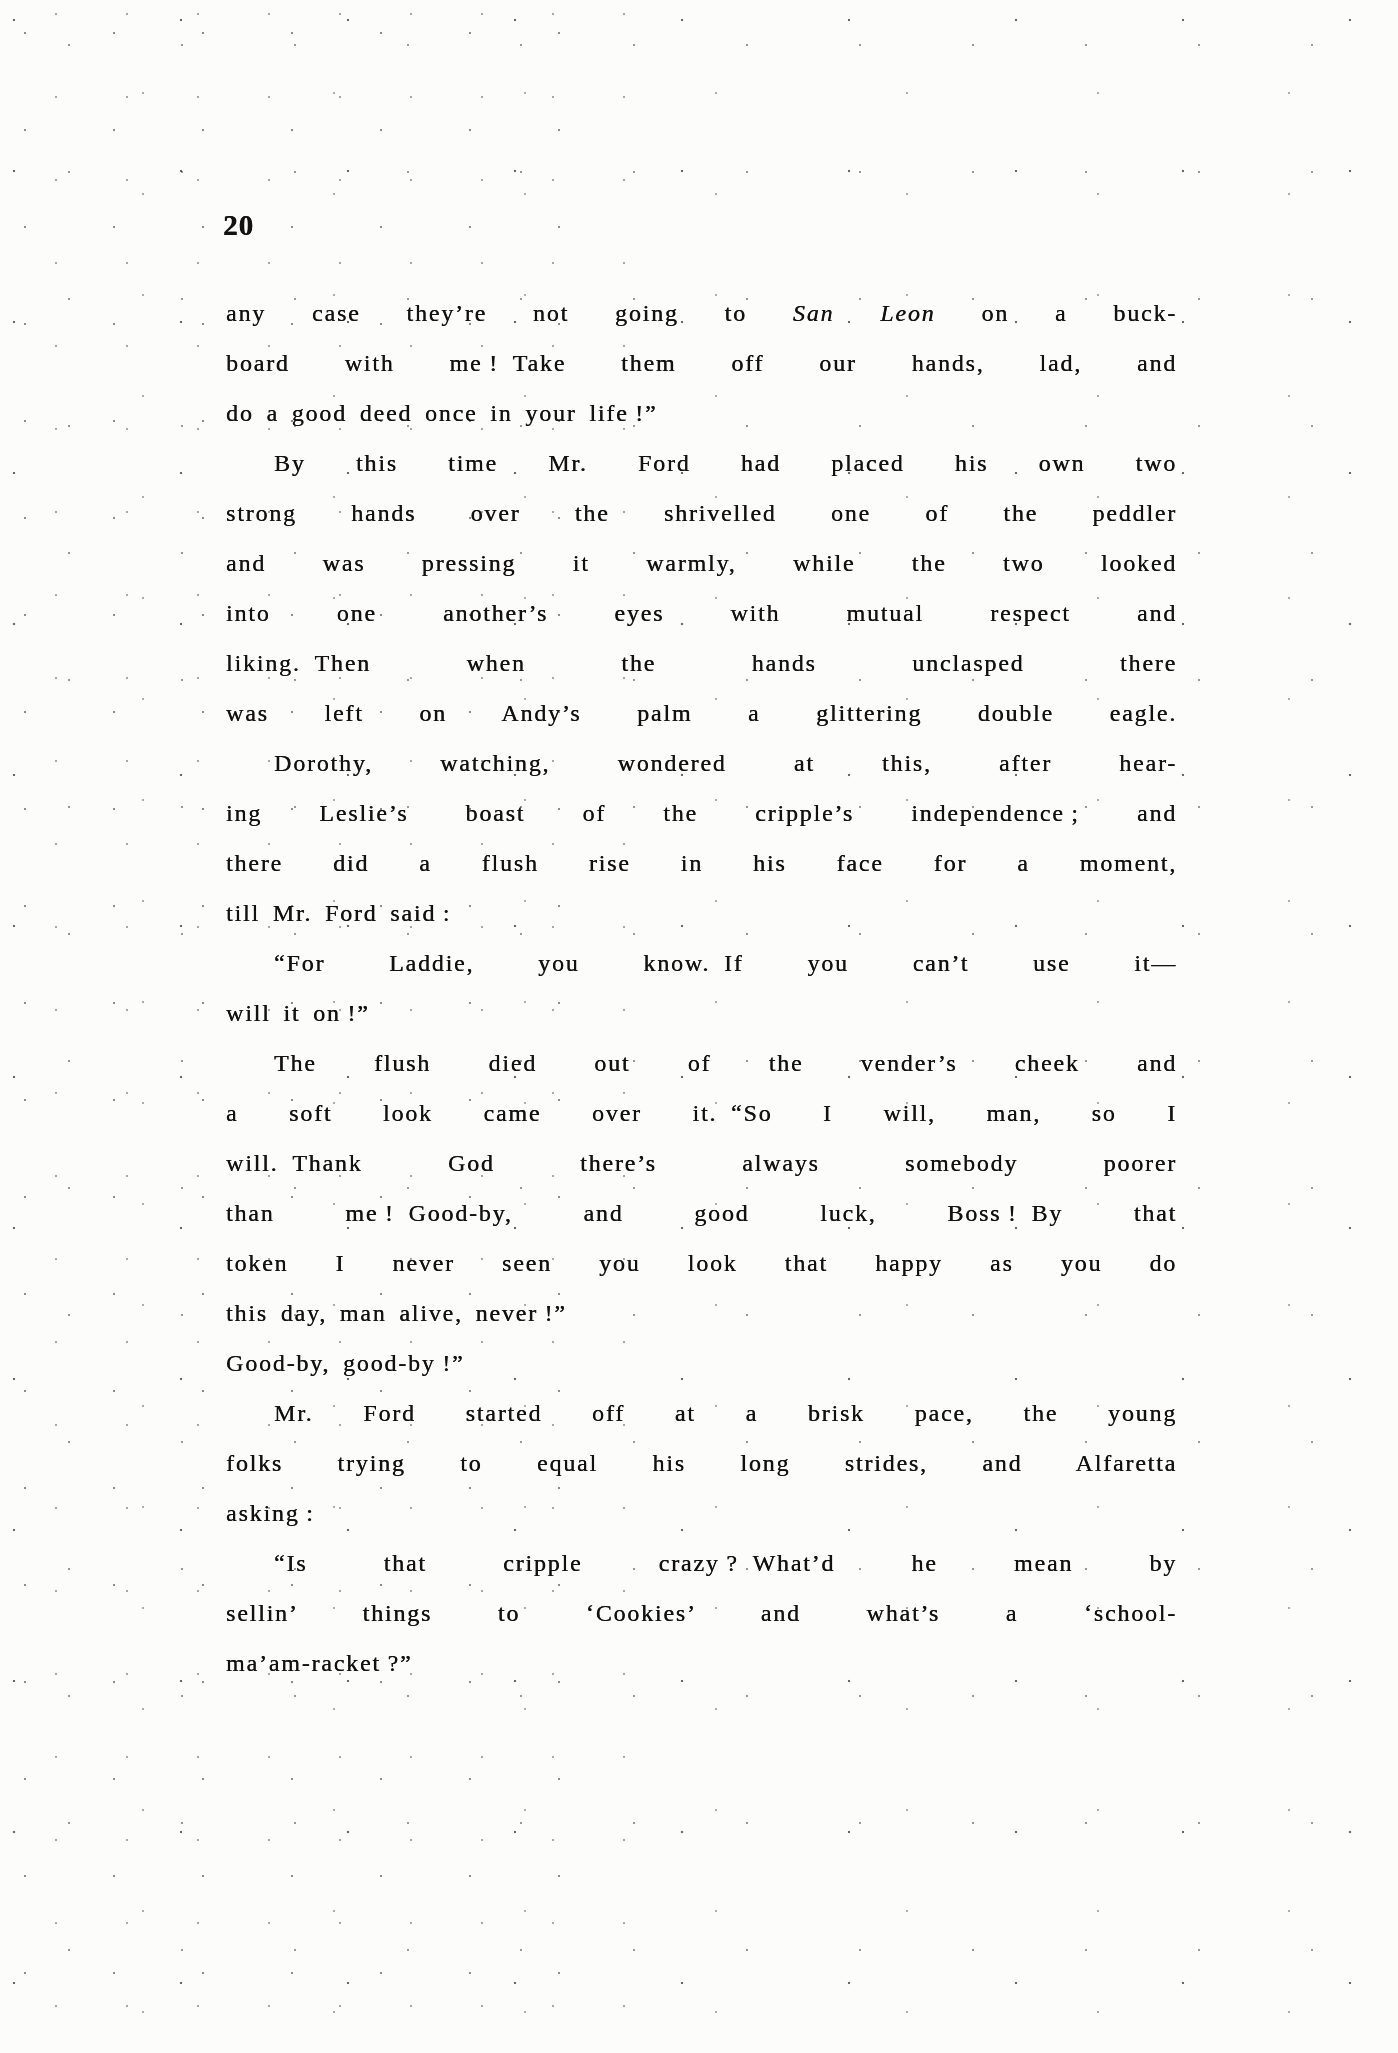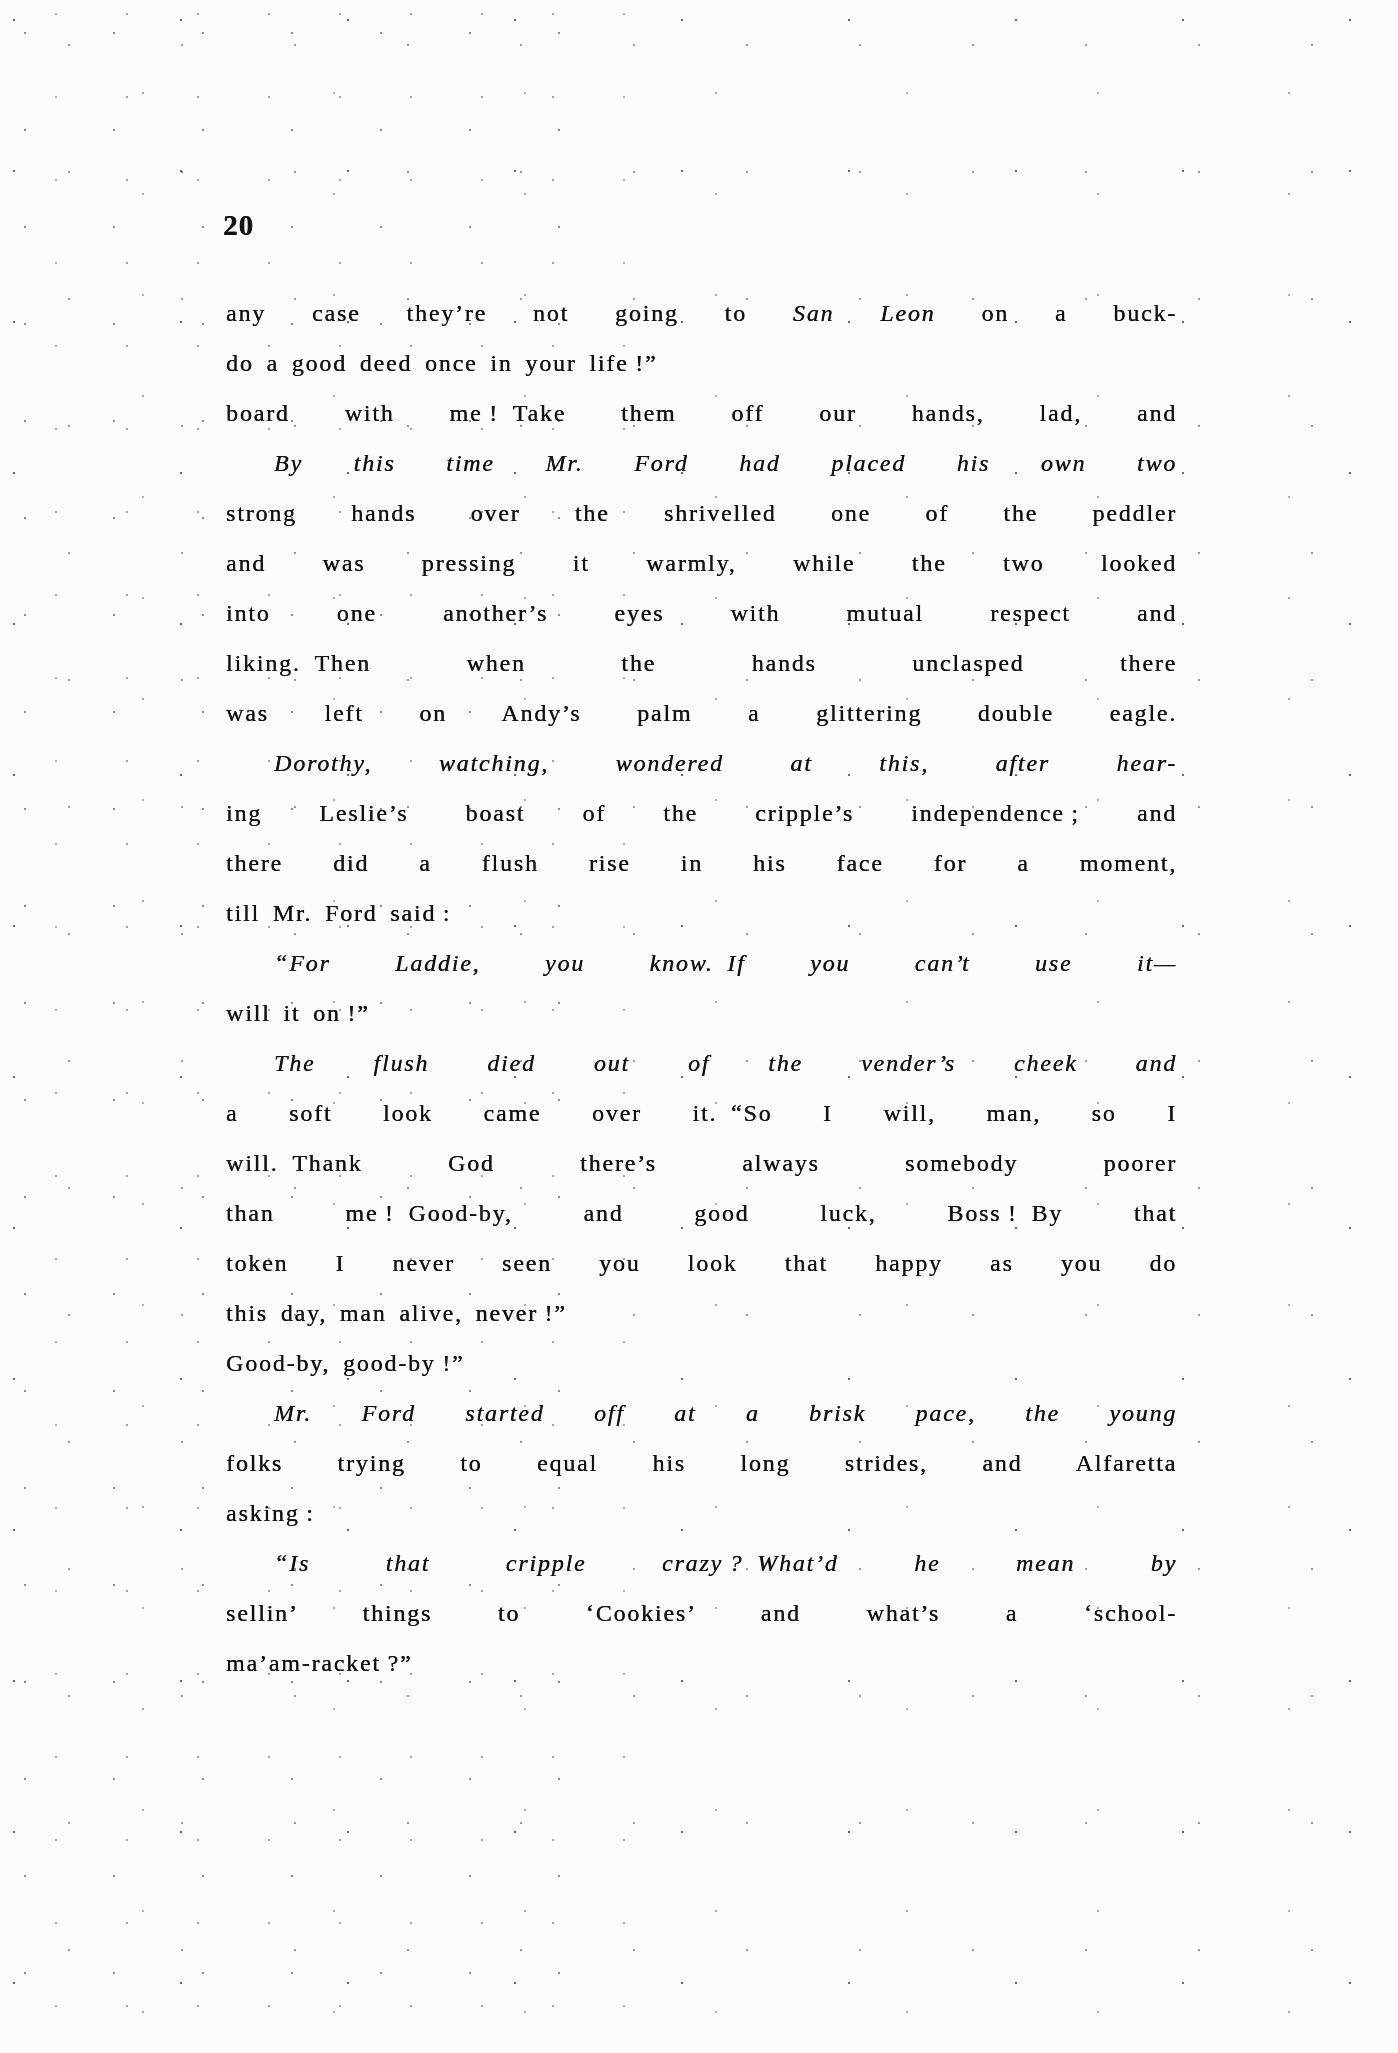--- a/index.html
+++ b/index.html
@@ -62,38 +62,38 @@
     position: absolute;
     left: 226px; width: 951px; top: 288px;
     font-size: 24px;
     line-height: 50px;
     letter-spacing: 1.8px;
     word-spacing: 5px;
     text-shadow: .35px .35px 0 currentColor;
   }
   .line { height: 50px; white-space: nowrap; text-align: left; }
   .line.jl { white-space: normal; text-align: justify; text-align-last: justify; }
-  .line.indent { padding-left: 48px; font-style: italic; }
+  .line.indent { padding-left: 48px; }
   .line i { font-style: italic; }
 </style>
 </head>
 <body style="--paper: #fcfcfa; --ink: #141210;">
 
 <div class="page">
   <div class="noise noise-a"></div>
   <div class="noise noise-b"></div>
 
   <div class="header-row">
     <div class="page-number">20</div>
   </div>
 
   <div class="text-block">
       <div class="line jl"><span>any case they’re not going to </span><i>San Leon</i><span> on a buck-</span></div>
+      <div class="line jl"><span>board with me ! Take them off our hands, lad, and</span></div>
       <div class="line"><span>do a good deed once in your life !”</span></div>
-      <div class="line jl"><span>board with me ! Take them off our hands, lad, and</span></div>
       <div class="line indent jl"><span>By this time Mr. Ford had placed his own two</span></div>
       <div class="line jl"><span>strong hands over the shrivelled one of the peddler</span></div>
       <div class="line jl"><span>and was pressing it warmly, while the two looked</span></div>
       <div class="line jl"><span>into one another’s eyes with mutual respect and</span></div>
       <div class="line jl"><span>liking. Then when the hands unclasped there</span></div>
       <div class="line jl"><span>was left on Andy’s palm a glittering double eagle.</span></div>
       <div class="line indent jl"><span>Dorothy, watching, wondered at this, after hear-</span></div>
       <div class="line jl"><span>ing Leslie’s boast of the cripple’s independence ; and</span></div>
       <div class="line jl"><span>there did a flush rise in his face for a moment,</span></div>
       <div class="line"><span>till Mr. Ford said :</span></div>

